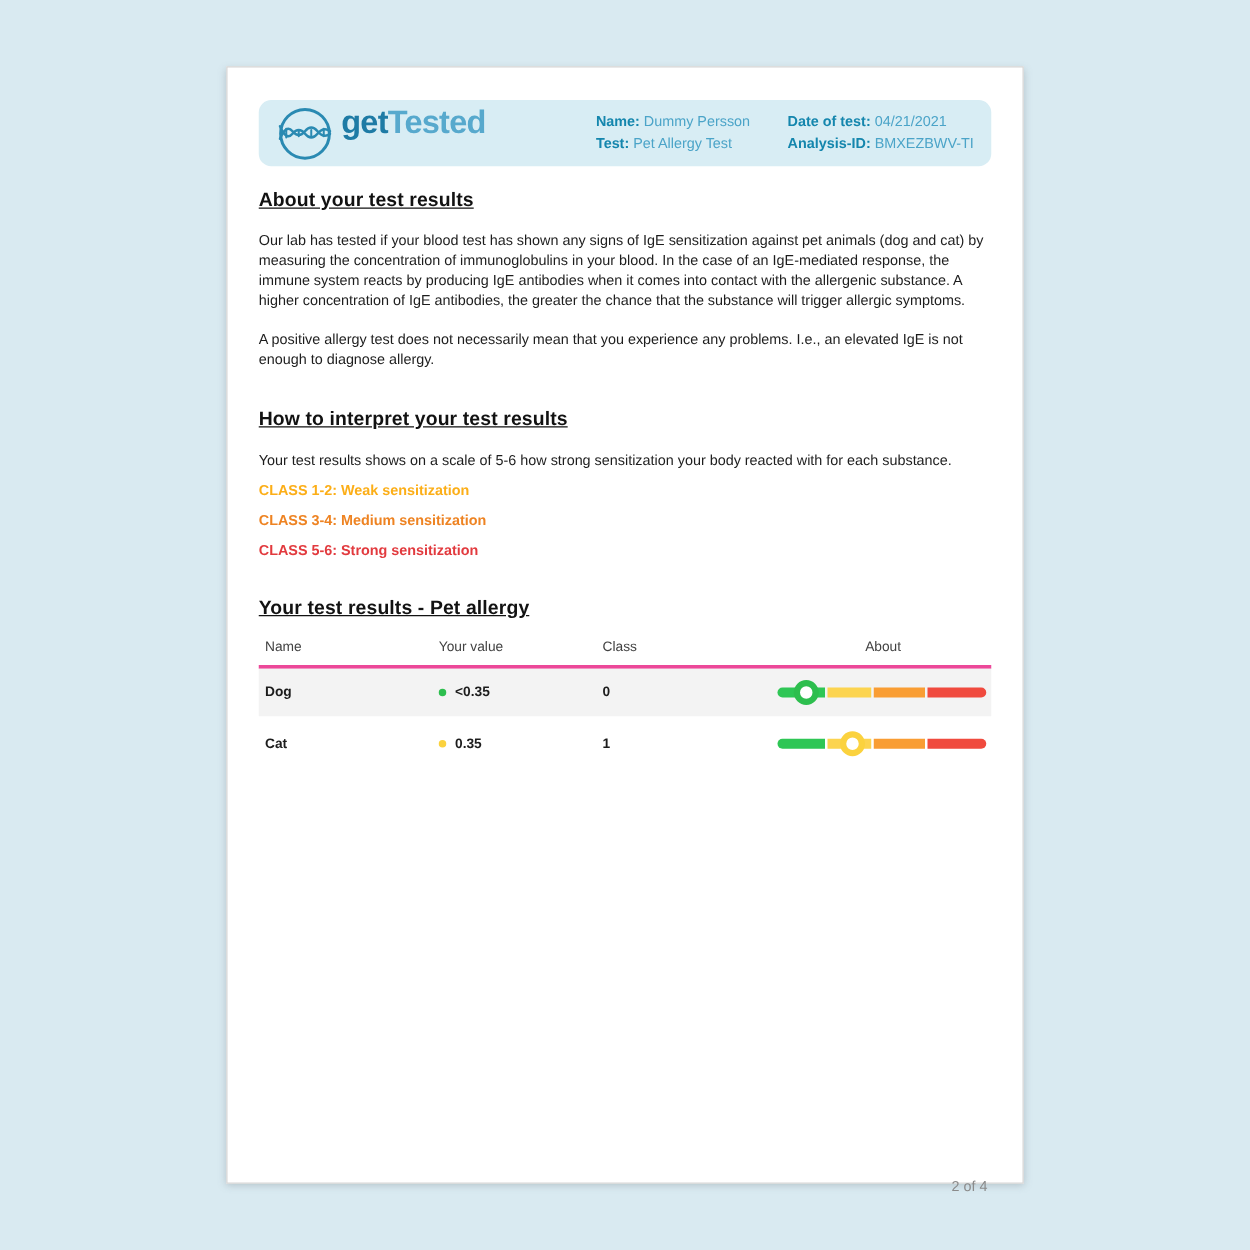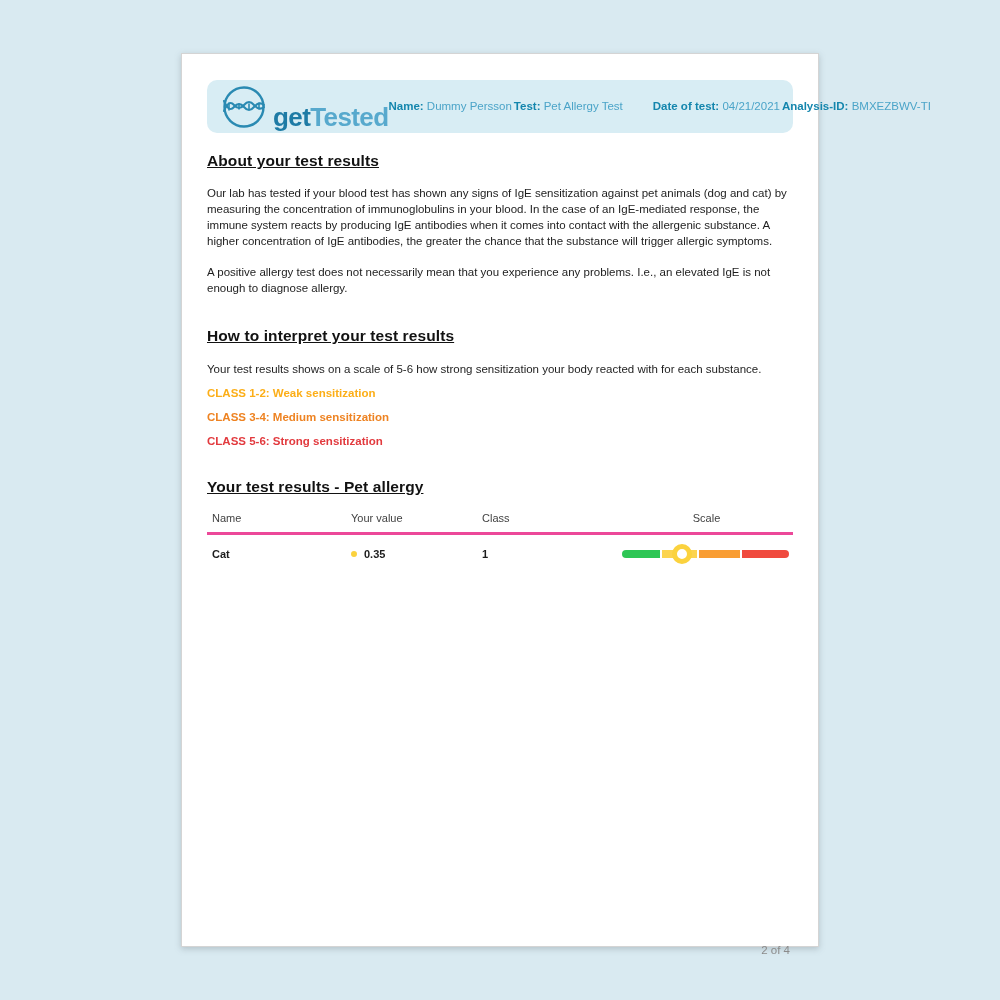--- a/index.html
+++ b/index.html
@@ -20,25 +20,25 @@
   }
   .content { padding:0 25px; position:relative; height:100%; }
 
   
   .header-card {
     margin-top:26px; height:53px;
     background:#d8edf4; border-radius:10px;
     display:flex; align-items:center;
     padding:0 14px;
   }
-  .logo { display:flex; align-items:flex-end; gap:6px; }
+  .logo { display:flex; align-items:flex-start; gap:6px; }
   .logo svg { width:46px; height:46px; display:block; }
   .brand { font-size:26px; font-weight:700; letter-spacing:-0.6px; line-height:1; }
   .header-fields { margin-left:auto; display:flex; gap:30px; }
-  .field-col { display:flex; justify-content:center; gap:2px; }
+  .field-col { display:flex; flex-direction:column; justify-content:center; gap:2px; }
   .field-row { font-size:11.5px; line-height:15px; white-space:nowrap; }
   .field-label { font-weight:700; color:#1486ad; }
   .field-value { color:#4ba4c8; }
 
   
   h2 { font-size:15.5px; font-weight:700; color:#121212; margin:0; letter-spacing:0.1px;text-decoration:underline; }
   .h-about { margin-top:19px; }
   p { margin:0; font-size:11.5px; color:#1d1d1d; line-height:16px; }
   .p1 { margin-top:15px; }
   .p2 { margin-top:15px; }
@@ -126,23 +126,40 @@
     <div class="class-line" style="color: rgb(238, 131, 34);">CLASS 3-4: Medium sensitization</div>
     <div class="class-line" style="color: rgb(226, 58, 62);">CLASS 5-6: Strong sensitization</div>
 
     <h2 class="h-results">Your test results - Pet allergy</h2>
 
     <div class="table">
       <div class="t-head">
         <div>Name</div>
         <div>Your value</div>
         <div>Class</div>
-        <div class="c-scale">Scale</div>
+        <div class="c-scale">About</div>
       </div>
 
+      <div class="t-row striped">
+        <div class="cell">Dog</div>
+        <div class="value-cell">
+          <span class="donut" style="border-color: rgb(45, 190, 78);"></span>
+          <span class="cell">&lt;0.35</span>
+        </div>
+        <div class="cell">0</div>
+        <div class="scale-wrap">
+          <div class="bar">
+            <span class="seg g" style="background: rgb(46, 198, 85);"></span>
+            <span class="seg y" style="background: rgb(252, 212, 79);"></span>
+            <span class="seg o" style="background: rgb(249, 157, 51);"></span>
+            <span class="seg r" style="background: rgb(240, 74, 62);"></span>
+          </div>
+          <span class="dot" style="left: 14%; border-color: rgb(45, 190, 78);"></span>
+        </div>
+      </div>
 
       <div class="t-row">
         <div class="cell">Cat</div>
         <div class="value-cell">
           <span class="donut" style="border-color: rgb(251, 210, 62);"></span>
           <span class="cell">0.35</span>
         </div>
         <div class="cell">1</div>
         <div class="scale-wrap">
           <div class="bar">

